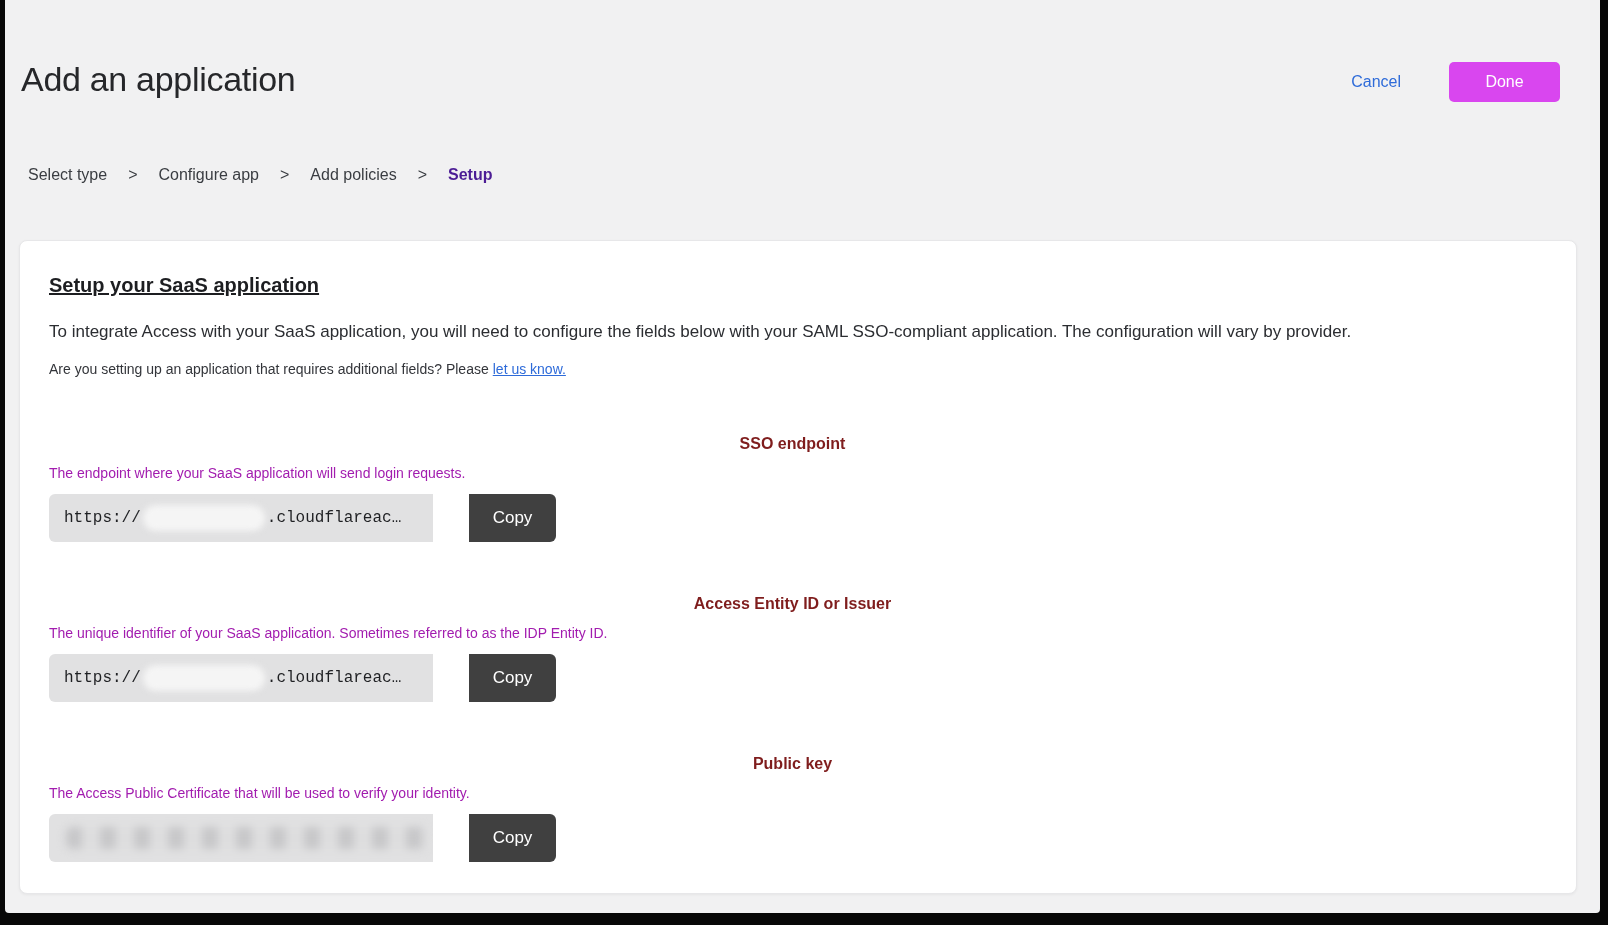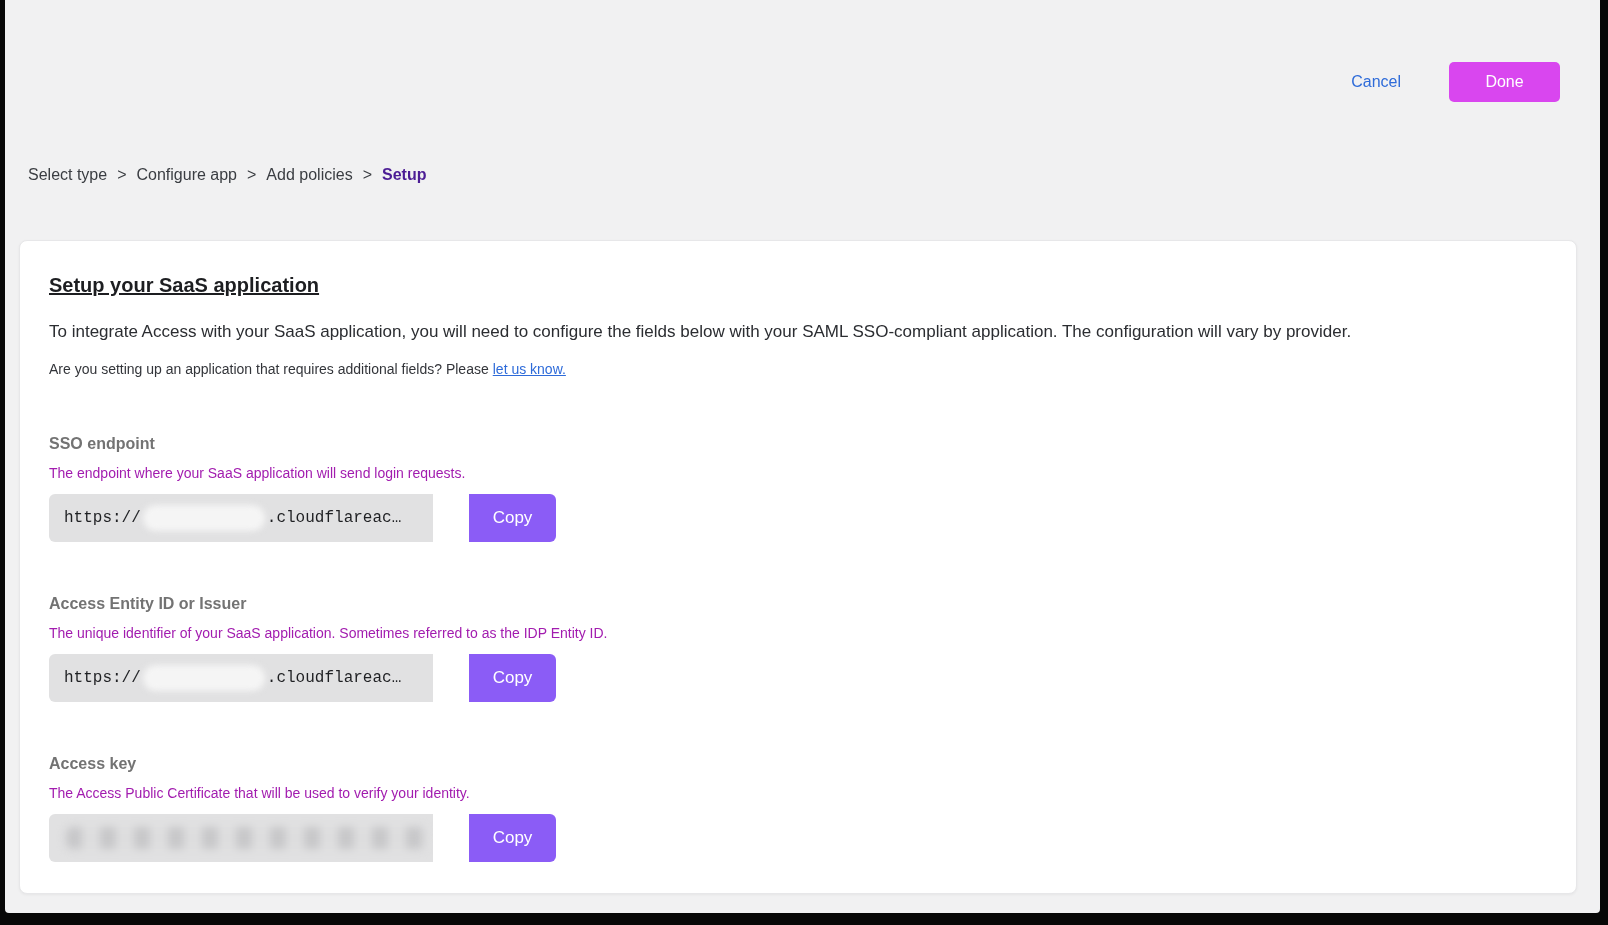--- a/index.html
+++ b/index.html
@@ -52,21 +52,21 @@
     font-family: inherit;
     cursor: pointer;
   }
 
   
   .breadcrumb {
     position: absolute;
     left: 23px; top: 166px;
     display: flex;
     align-items: center;
-    gap: 10px;
+    gap: 21px;
     font-size: 16px;
     color: #3a3d42;
     justify-content: flex-end;
   }
   .crumb { cursor: pointer; }
   .crumb.active { font-weight: 700; color: #4c1d95; cursor: default; }
   .crumb-sep { color: #3a3d42; }
 
   
   .card {
@@ -105,22 +105,23 @@
     margin-left: 4px;
     cursor: pointer;
   }
 
   
   .field { margin-top: 56px; }
   .field + .field { margin-top: 52px; }
   .field-label {
     font-size: 16px;
     font-weight: 700;
-    color: #737373;
+    color: #7f1d1d;
     line-height: 20px;
+    text-align: center;
   }
   .field-desc {
     margin-top: 11px;
     font-size: 14px;
     line-height: 17px;
     color: #a21caf;
   }
   .value-row {
     margin-top: 12px;
     width: 507px; height: 48px;
@@ -136,21 +137,21 @@
     align-items: center;
     padding: 0 10px 0 15px;
     font-family: "Liberation Mono", "DejaVu Sans Mono", monospace;
     font-size: 16px;
     color: #1f2023;
     white-space: nowrap;
     overflow: hidden;
   }
   .copy-btn {
     width: 87px;
-    background: #8b5cf6;
+    background: #404040;
     color: #ffffff;
     border: none;
     font-size: 17px;
     font-family: "Liberation Sans", sans-serif;
     cursor: pointer;
   }
   .redact {
     display: inline-block;
     height: 26px;
     width: 122px;
@@ -166,20 +167,21 @@
     border-radius: 6px;
     background: repeating-linear-gradient(90deg, #c7c7c9 0 16px, #dededf 16px 34px);
     filter: blur(4px);
   }
 </style>
 </head>
 <body>
 
 <div class="screen">
 
+  <h1 class="page-title">Add an application</h1>
 
   <div class="header-actions">
     <button class="cancel-link">Cancel</button>
     <button class="done-btn">Done</button>
   </div>
 
   <nav class="breadcrumb">
     <span class="crumb">Select type</span>
     <span class="crumb-sep">&gt;</span>
     <span class="crumb">Configure app</span>
@@ -217,21 +219,21 @@
         <div class="value-box">
           <span>https://</span>
           <span class="redact"></span>
           <span>.cloudflareac…</span>
         </div>
         <button class="copy-btn">Copy</button>
       </div>
     </div>
 
     <div class="field">
-      <div class="field-label">Access key</div>
+      <div class="field-label">Public key</div>
       <div class="field-desc">The Access Public Certificate that will be used to verify your identity.</div>
       <div class="value-row">
         <div class="value-box">
           <span class="redact full"></span>
         </div>
         <button class="copy-btn">Copy</button>
       </div>
     </div>
 
   </section>

